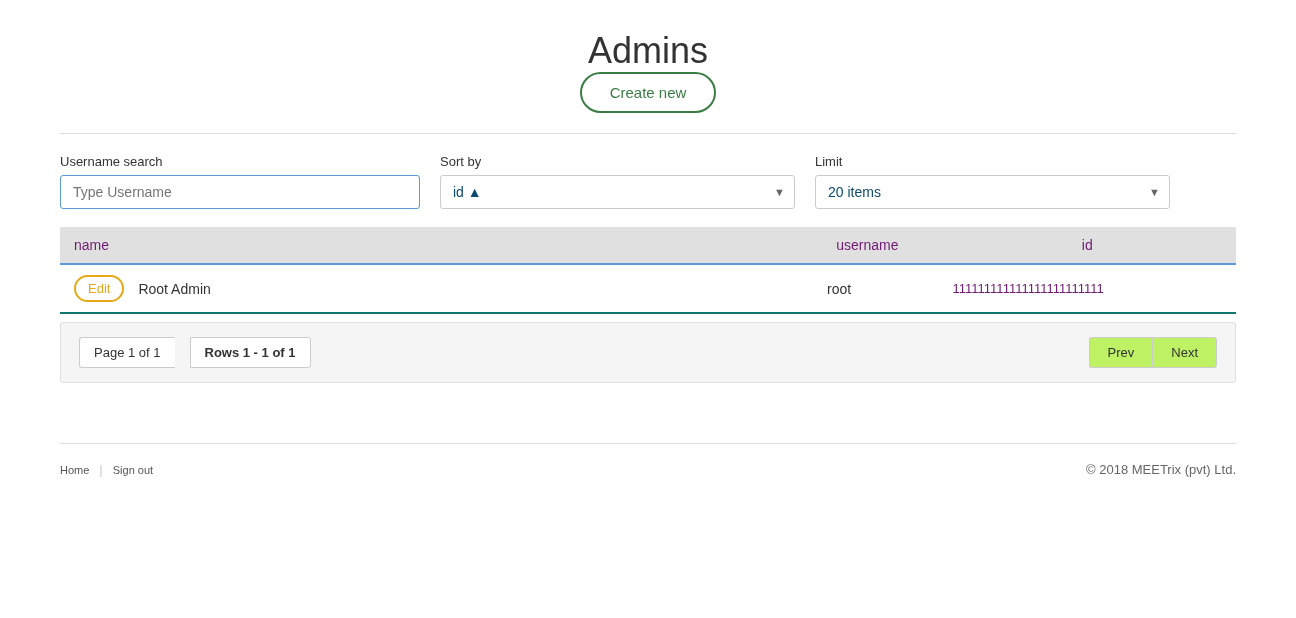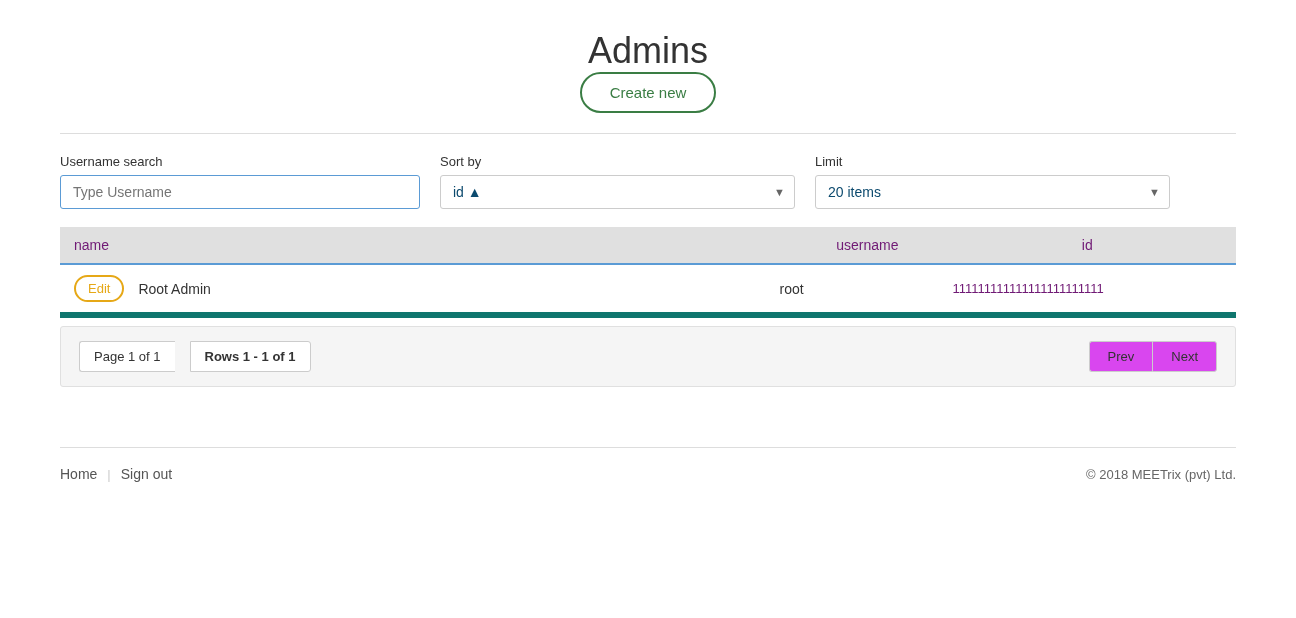--- a/index.html
+++ b/index.html
@@ -125,25 +125,25 @@
       border-bottom: 2px solid #5b9bd5;
     }
     .table-header-row th.col-name { width: 60%; }
     .table-header-row th.col-username { text-align: right; padding-right: 40px; }
     .table-header-row th.col-id { text-align: center; min-width: 200px; }
 
     .table-data-row td {
       padding: 10px 14px;
       font-size: 14px;
       color: #333;
-      border-bottom: 6px solid #0f766e;
+      border-bottom: 2px solid #0f766e;
       vertical-align: middle;
     }
     .table-data-row td.col-username {
-      text-align: left;
+      text-align: center;
       padding-right: 40px;
       color: #333;
     }
     .table-data-row td.col-id {
       color: #701a75;
       font-size: 13px;
     }
 
     .edit-btn {
       border: 2px solid #e6a817;
@@ -192,21 +192,21 @@
     .page-info-box.rows-info {
       border-radius: 0 3px 3px 0;
       font-weight: bold;
     }
     .pagination-right {
       display: flex;
       gap: 0;
     }
     .page-nav-btn {
       border: 1px solid #ccc;
-      background: #d946ef;
+      background: #bef264;
       color: #333;
       padding: 7px 18px;
       font-size: 13px;
       cursor: pointer;
     }
     .page-nav-btn.prev {
       border-radius: 3px 0 0 3px;
       border-right: none;
     }
     .page-nav-btn.next {
@@ -226,21 +226,21 @@
       padding: 18px 0;
     }
     .footer-links {
       display: flex;
       align-items: center;
       gap: 0;
     }
     .footer-link {
       color: #555;
       text-decoration: none;
-      font-size: 14px;
+      font-size: 11px;
       cursor: pointer;
     }
     .footer-separator {
       color: #ccc;
       margin: 0 10px;
       font-size: 13px;
     }
     .footer-copy {
       font-size: 13px;
       color: #666;

